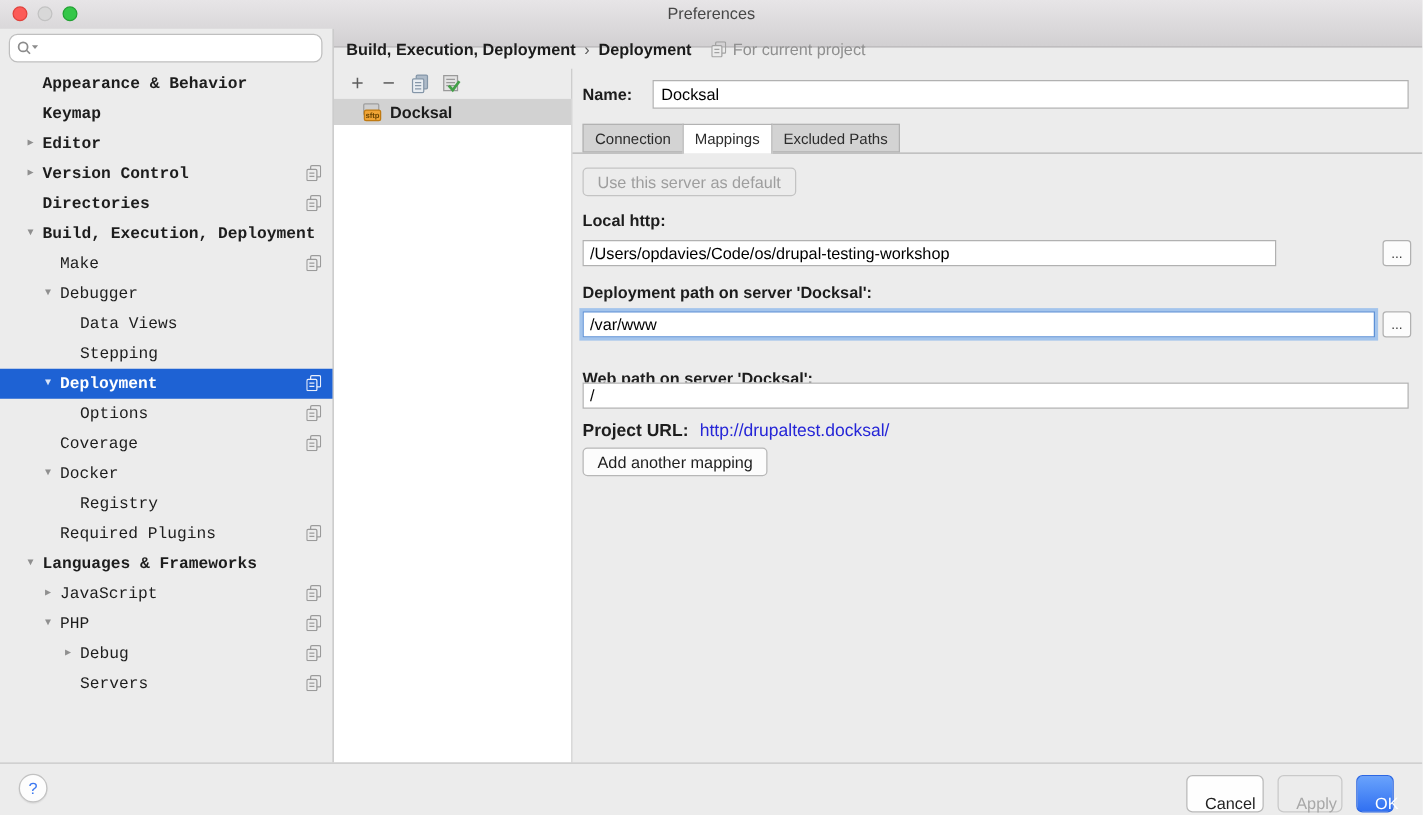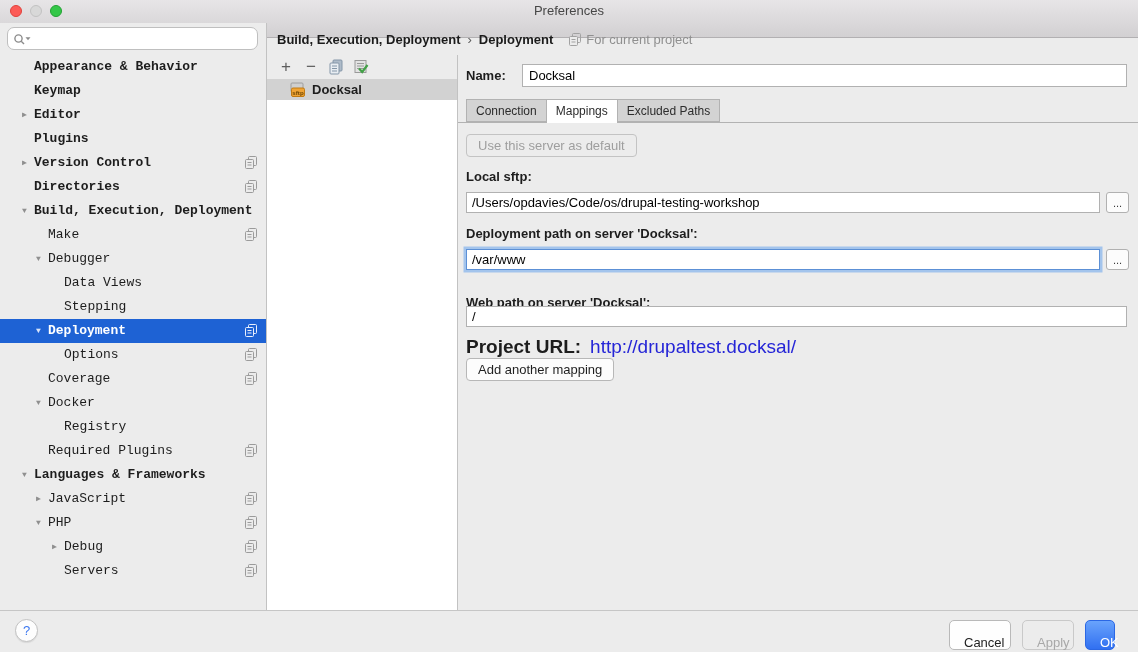--- a/index.html
+++ b/index.html
@@ -64,21 +64,21 @@
   .btn{appearance:none;-webkit-appearance:none;font-family:inherit;font-size:13px;height:23px;
     border-radius:4px;border:1px solid #b7b7b7;background:#fcfcfc;color:#1f1f1f;padding:0 11px;}
   .btn.disabled{color:#9e9e9e;background:transparent;border-color:#c3c3c3;}
   .use-default{position:absolute;left:8px;top:79px;}
   .field-label{position:absolute;left:8px;font-size:13px;font-weight:600;white-space:nowrap;}
   .f-input{position:absolute;height:21px;border:1px solid #b1b1b1;background:#fff;font-family:inherit;
     font-size:13px;padding:0 5px;outline:none;}
   .f-input.focused{border:1px solid #5c90d6;box-shadow:0 0 0 2.5px #a3c4ec;}
   .browse{position:absolute;width:23px;height:21px;border:1px solid #b1b1b1;border-radius:3px;
     background:#fcfcfc;font-family:inherit;font-size:11px;line-height:10px;color:#3c3c3c;padding:0;}
-  .url-row{position:absolute;left:8px;top:281px;display:flex;align-items:center;gap:9px;font-size:19px;}
+  .url-row{position:absolute;left:8px;top:281px;display:flex;align-items:center;gap:9px;font-size:14px;}
   .url-label{font-weight:600;}
   .url-link{color:var(--link,#2525d7);text-decoration:none;cursor:pointer;}
   .add-mapping{position:absolute;left:8px;top:303px;}
   
   .footer{position:absolute;left:0;right:0;bottom:0;height:42px;background:#ececec;border-top:1px solid #c6c6c6;}
   .help-btn{position:absolute;left:15px;top:8px;width:23px;height:23px;border-radius:50%;
     border:1px solid #c2c2c2;background:#fdfdfd;color:#3b77f0;font-size:13px;font-family:inherit;
     padding:0;line-height:20px;box-shadow:0 1px 1px rgba(0,0,0,.08);}
   .footer-actions{position:absolute;right:23px;top:9px;display:flex;gap:11px;}
   .fbtn{appearance:none;-webkit-appearance:none;font-family:inherit;font-size:13px;height:22px;
@@ -118,23 +118,20 @@
       <div id="tree">
           <div class="tree-row">
             <span class="tree-label" style="left: 34px; font-weight: 700;">Appearance &amp; Behavior</span>
           </div>
           <div class="tree-row">
             <span class="tree-label" style="left: 34px; font-weight: 700;">Keymap</span>
           </div>
           <div class="tree-row">
             <span class="tree-arrow" style="left: 18px;">▶</span>
             <span class="tree-label" style="left: 34px; font-weight: 700;">Editor</span>
-          </div>
-          <div class="tree-row">
-            <span class="tree-label" style="left: 34px; font-weight: 700;">Plugins</span>
           </div>
           <div class="tree-row">
             <span class="tree-arrow" style="left: 18px;">▶</span>
             <span class="tree-label" style="left: 34px; font-weight: 700;">Version Control</span>
             <span class="pp-icon"><svg width="12" height="13" viewBox="0 0 12 13">
   <rect x="3.5" y="0.5" width="8" height="9" rx="1" fill="none" stroke="currentColor"></rect>
   <rect class="pp-front" x="0.5" y="3.5" width="8" height="9" rx="1" stroke="currentColor"></rect>
   <line x1="2.5" y1="6.5" x2="6.5" y2="6.5" stroke="currentColor"></line>
   <line x1="2.5" y1="9" x2="6.5" y2="9" stroke="currentColor"></line>
               </svg></span>
@@ -325,22 +322,22 @@
 
           <div id="tabs" class="tabs">
               <div class="tab">Connection</div>
               <div class="tab active">Mappings</div>
               <div class="tab">Excluded Paths</div>
             </div>
           <div class="tab-line"></div>
 
           <button class="btn disabled use-default">Use this server as default</button>
 
-          <span class="field-label" style="top:114px">Local sftp:</span>
-          <input class="f-input" style="left: 8px; top: 137px; width: 634px;" value="/Users/opdavies/Code/os/drupal-testing-workshop">
+          <span class="field-label" style="top:114px">Local http:</span>
+          <input class="f-input" style="left: 8px; top: 137px; width: 555px;" value="/Users/opdavies/Code/os/drupal-testing-workshop">
           <button class="browse" style="left:648px;top:137px">...</button>
 
           <span class="field-label" style="top:171px">Deployment path on server 'Docksal':</span>
           <input class="f-input focused" style="left: 8px; top: 194px; width: 634px;" value="/var/www">
           <button class="browse" style="left:648px;top:194px">...</button>
 
           <span class="field-label" style="top:240px">Web path on server 'Docksal':</span>
           <input class="f-input" style="left: 8px; top: 251px; width: 661px;" value="/">
 
           <div class="url-row">

